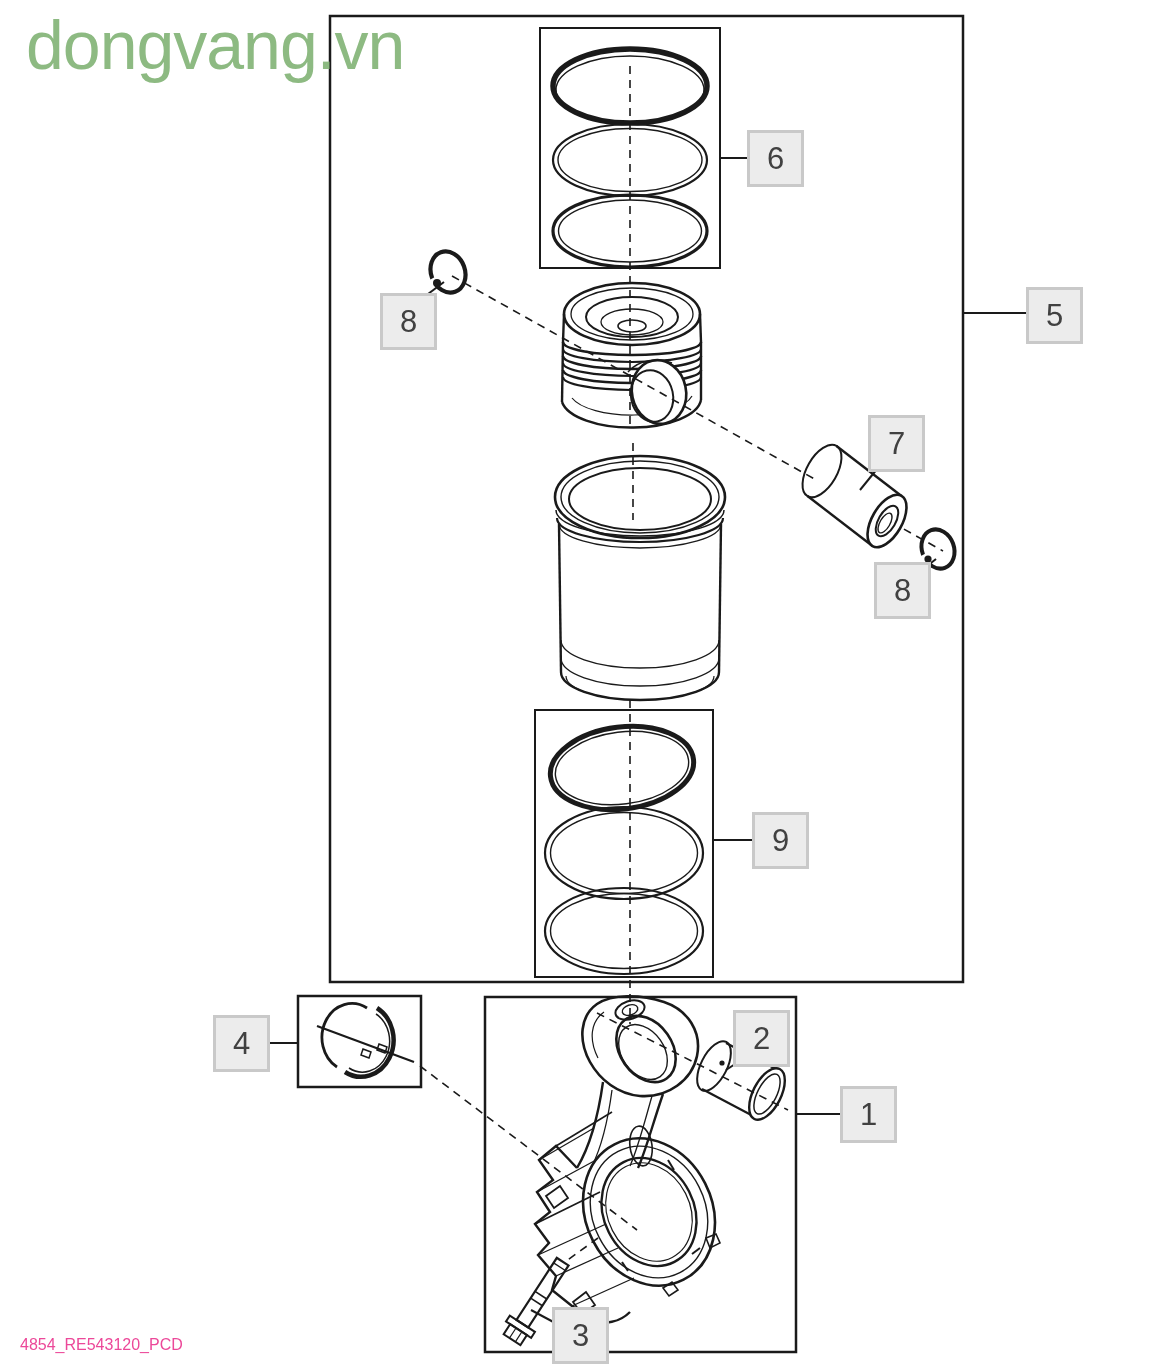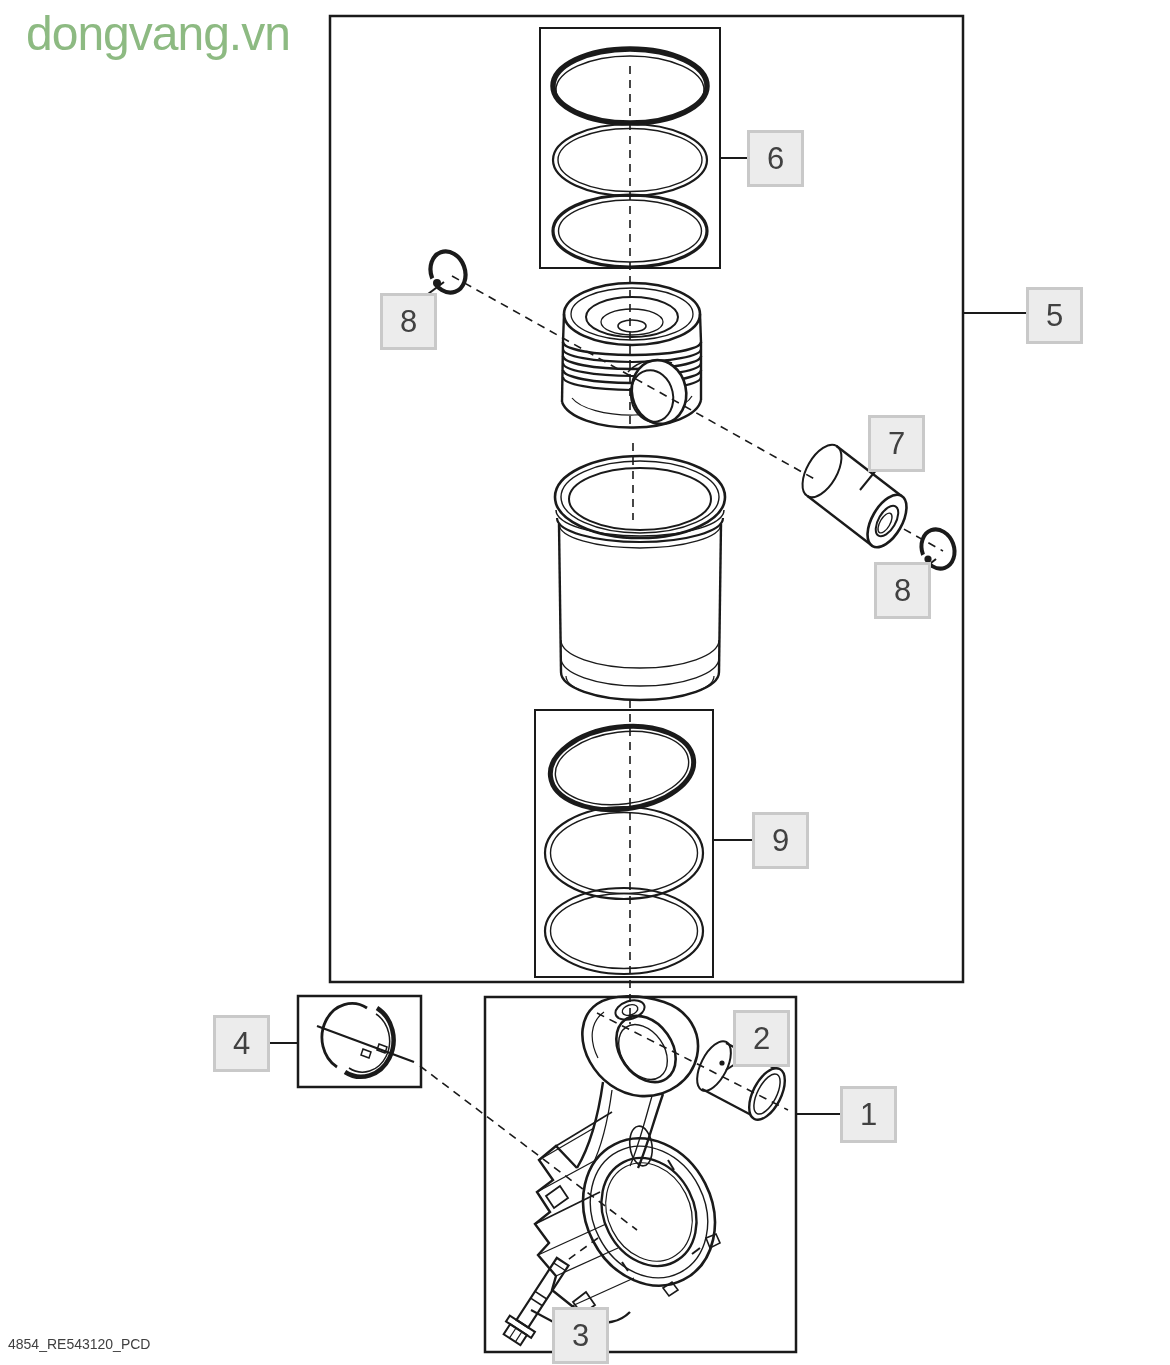--- a/index.html
+++ b/index.html
@@ -13,36 +13,36 @@
   html,body{margin:0;padding:0;background:#fff;}
   .stage{
     position:relative;width:1170px;height:1365px;
     background:var(--background);
     font-family:"Liberation Sans", sans-serif;
     overflow:hidden;
   }
   .art{position:absolute;left:0;top:0;}
   .watermark{
     position:absolute;left:26px;top:6px;
-    font-size:48px;font-weight:400;color:var(--watermark-green);
+    font-size:68px;font-weight:400;color:var(--watermark-green);
     letter-spacing:-1px;z-index:3;white-space:nowrap;
   }
   .callout{
     position:absolute;width:57px;height:57px;box-sizing:border-box;
     background:var(--callout-fill);
     border:3px solid var(--callout-border);
     display:flex;align-items:center;justify-content:center;
     z-index:4;cursor:pointer;
   }
   .callout span{
     font-size:31px;color:var(--callout-text);line-height:1;
   }
   .drawing-number{
-    position:absolute;left:8px;top:1336px;
-    font-size:14px;color:#404040;z-index:3;
+    position:absolute;left:20px;top:1336px;
+    font-size:16px;color:#ec4899;z-index:3;
   }
 </style>
 </head>
 <body>
 
 <div class="stage">
 
   <svg class="art" width="1170" height="1365" viewBox="0 0 1170 1365">
 
     <g stroke="#1a1a1a" fill="none">

